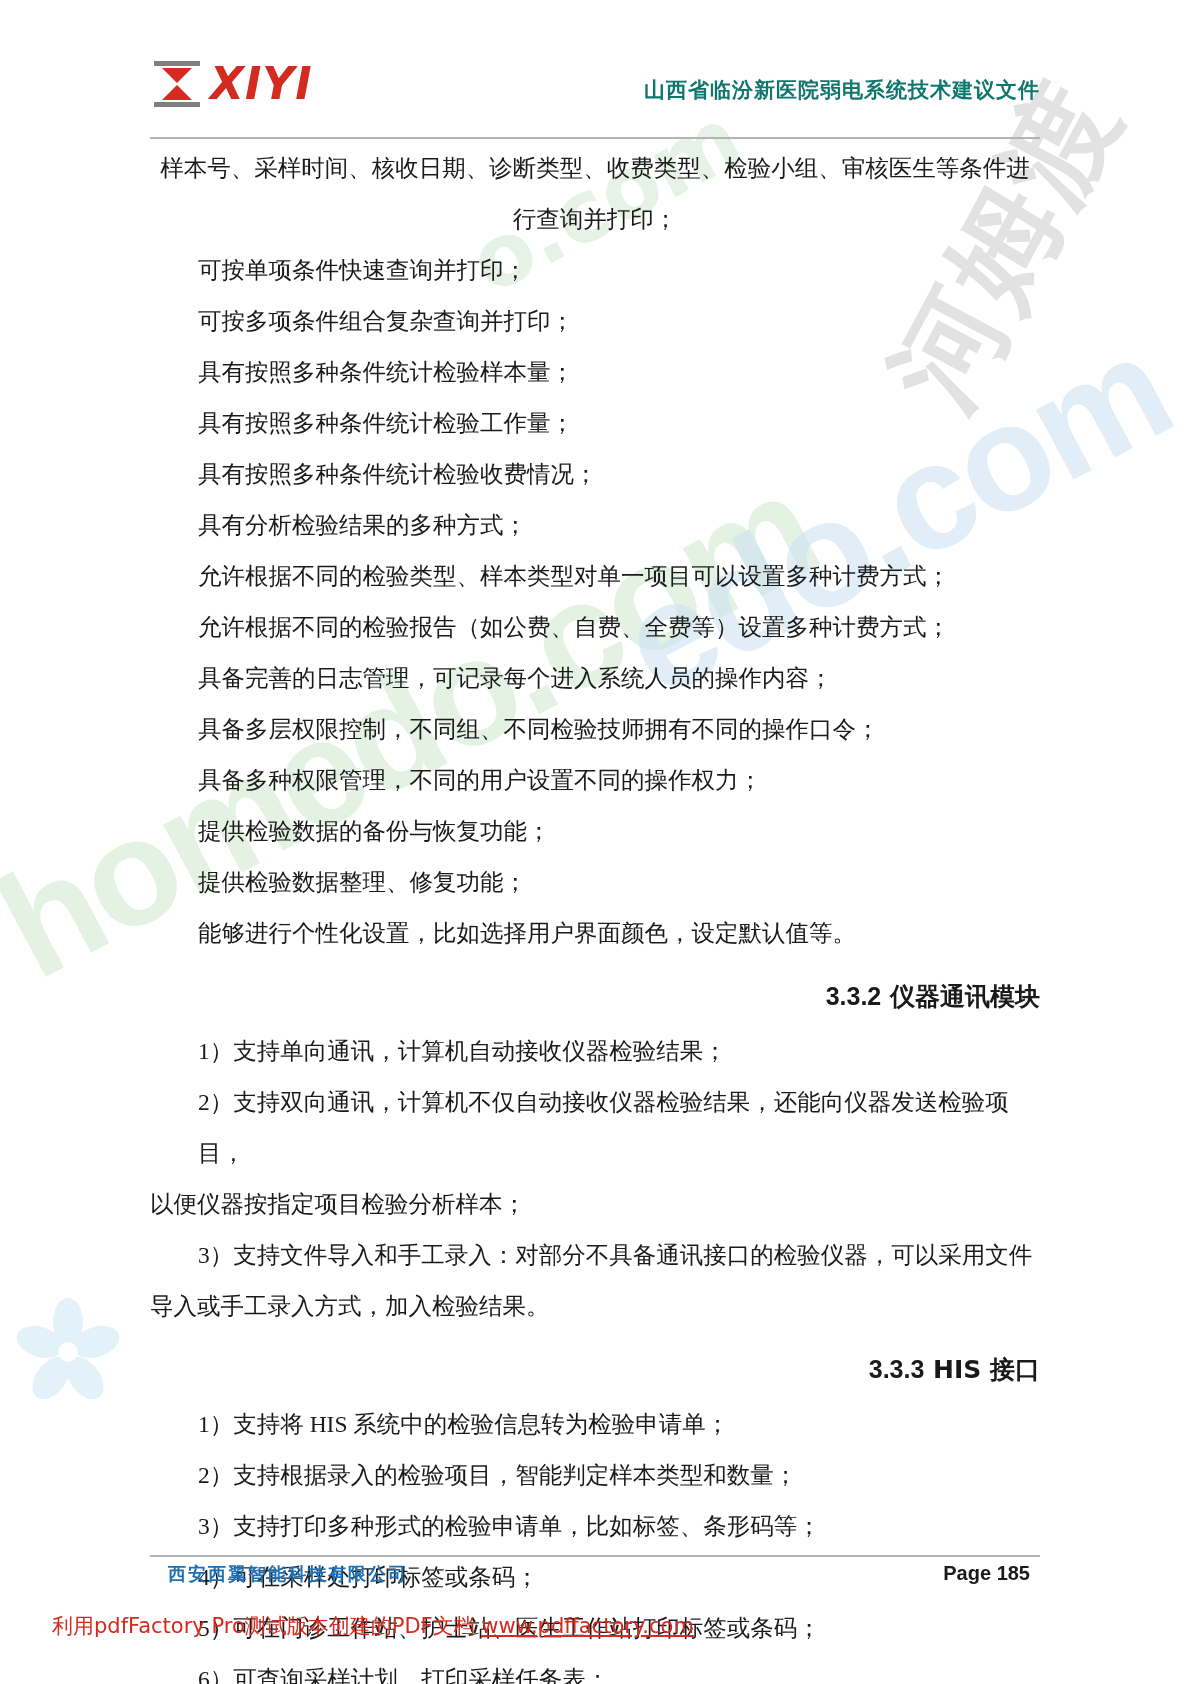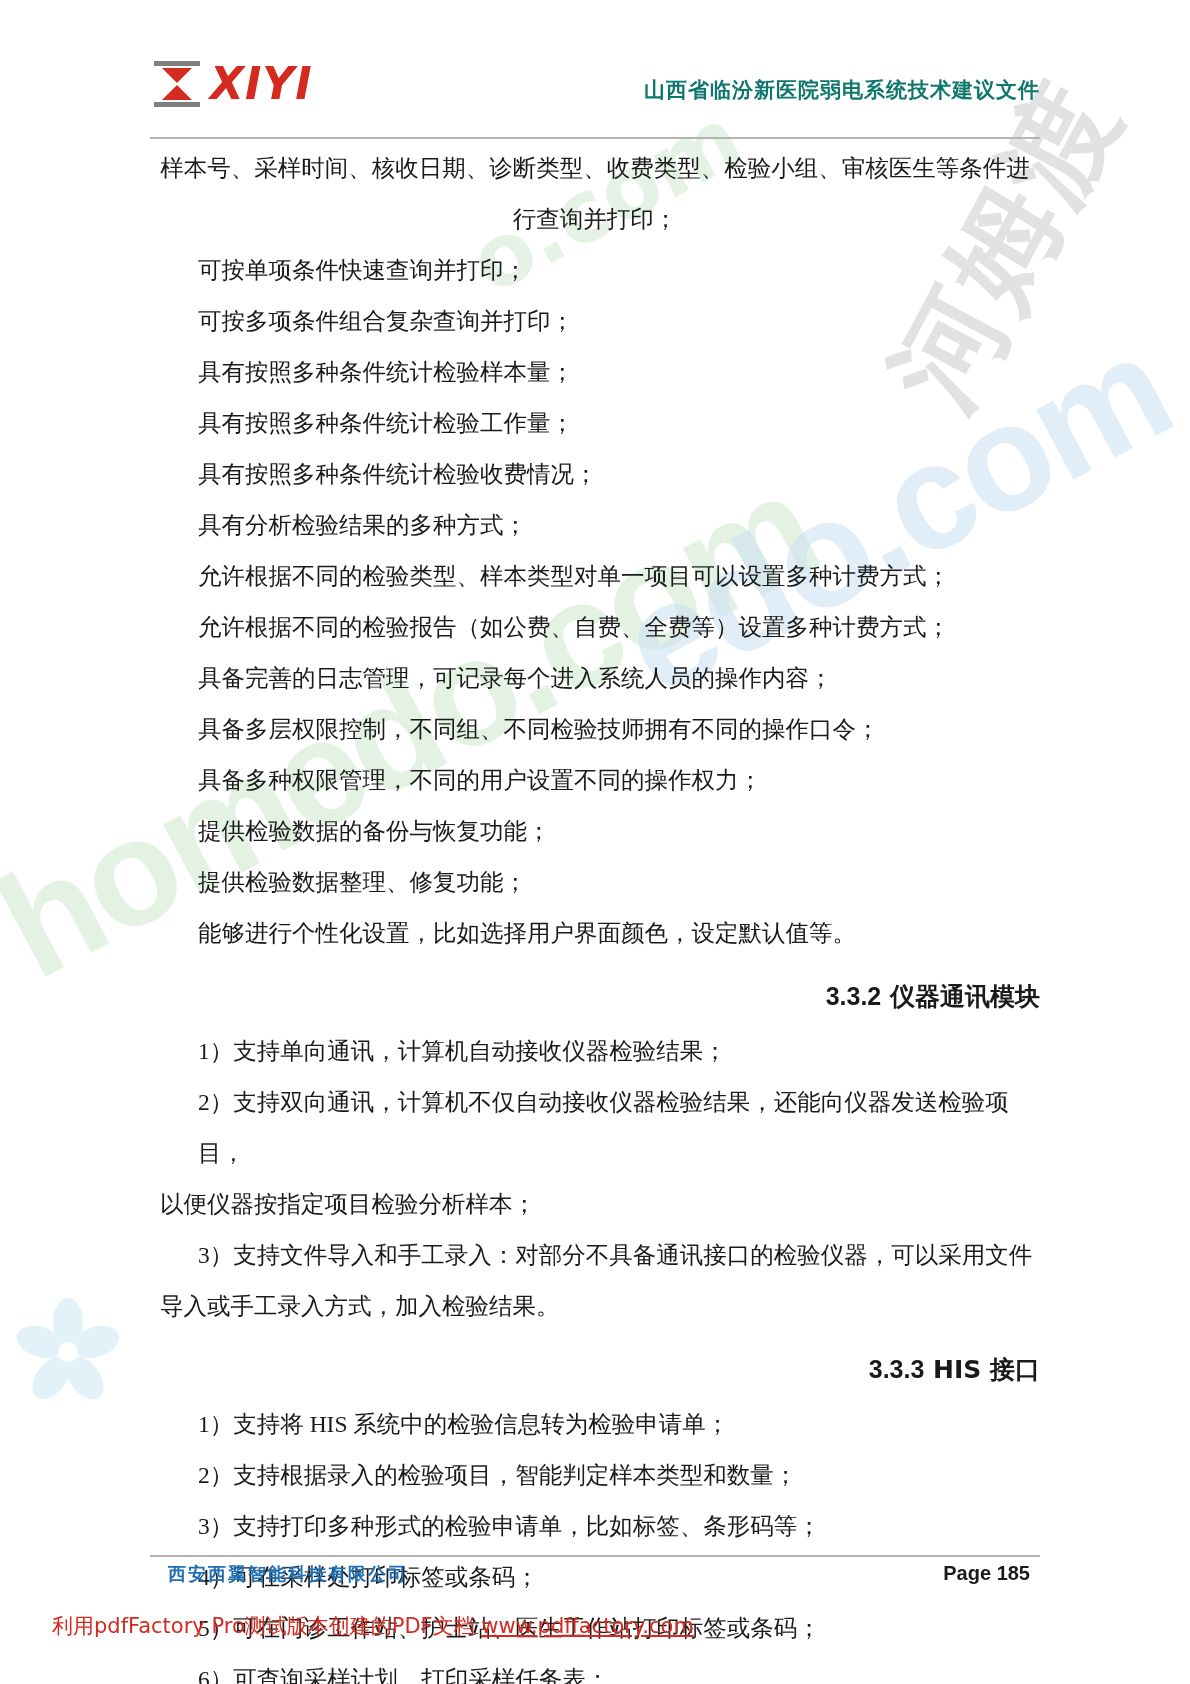--- a/index.html
+++ b/index.html
@@ -165,21 +165,20 @@
     text-align: center;
   }
   .p-indent {
     padding-left: 48px;
   }
   .p-item {
     padding-left: 48px;
   }
   .p-item-cont {
     padding-left: 0;
-    margin-left: 10px;
   }
   h3 {
     font-family: "DejaVu Sans", sans-serif;
     font-weight: bold;
     font-size: 25px;
     margin: 14px 0 6px 0;
     padding-left: 62px;
     line-height: 46px;
     text-align: right;
   }

